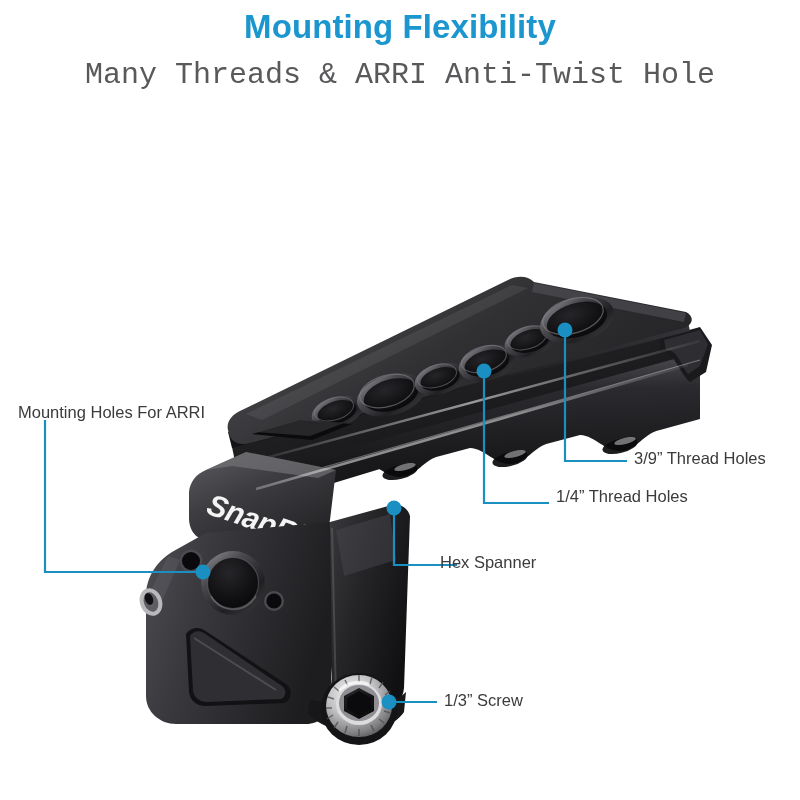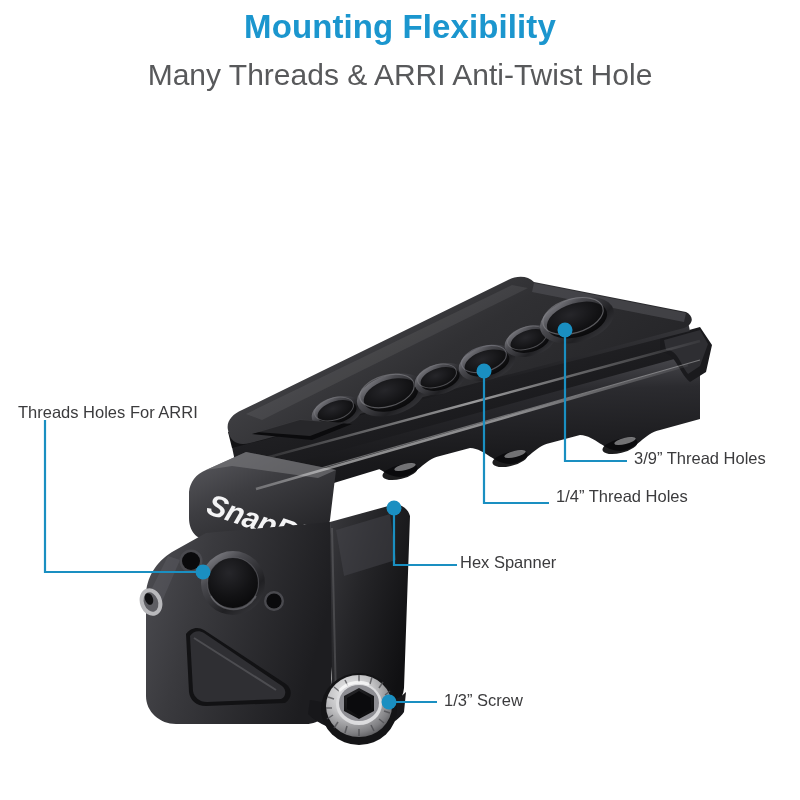--- a/index.html
+++ b/index.html
@@ -34,20 +34,21 @@
   .subtitle {
     position: absolute;
     left: 0;
     top: 58px;
     width: 800px;
     text-align: center;
     font-size: 30px;
     font-weight: normal;
     color: #58595b;
     white-space: nowrap;
+    font-family: Liberation Mono, monospace;
   }
 
   
   .stage {
     position: absolute;
     left: 0;
     top: 0;
     width: 800px;
     height: 800px;
   }
@@ -57,21 +58,21 @@
   .callout {
     position: absolute;
     font-size: 16.5px;
     color: #3b3b3d;
     white-space: nowrap;
     line-height: 1;
   }
   .c-arri    { left: 18px;  top: 404px; }
   .c-38      { left: 634px; top: 450px; }
   .c-14      { left: 556px; top: 488px; }
-  .c-hex     { left: 460px; top: 554px; text-align: center; }
+  .c-hex     { left: 440px; top: 554px; text-align: center; }
   .c-screw   { left: 444px; top: 692px; }
 </style>
 </head>
 <body>
 
 <div id="page">
 
   <div class="title">Mounting Flexibility</div>
   <div class="subtitle">Many Threads &amp; ARRI Anti-Twist Hole</div>
 
@@ -403,19 +404,19 @@
       <g fill="#1a8fc1">
         <circle cx="203" cy="572" r="7.5"></circle>
         <circle cx="565" cy="330" r="7.5"></circle>
         <circle cx="484" cy="371" r="7.5"></circle>
         <circle cx="394" cy="508" r="7.5"></circle>
         <circle cx="389" cy="702" r="7.5"></circle>
       </g>
     </svg>
   </div>
 
-  <div class="callout c-arri">Threads Holes For ARRI</div>
+  <div class="callout c-arri">Mounting Holes For ARRI</div>
   <div class="callout c-38">3/9” Thread Holes</div>
   <div class="callout c-14">1/4” Thread Holes</div>
   <div class="callout c-hex">Hex Spanner</div>
   <div class="callout c-screw">1/3” Screw</div>
 
 </div>
 
 </body></html>

